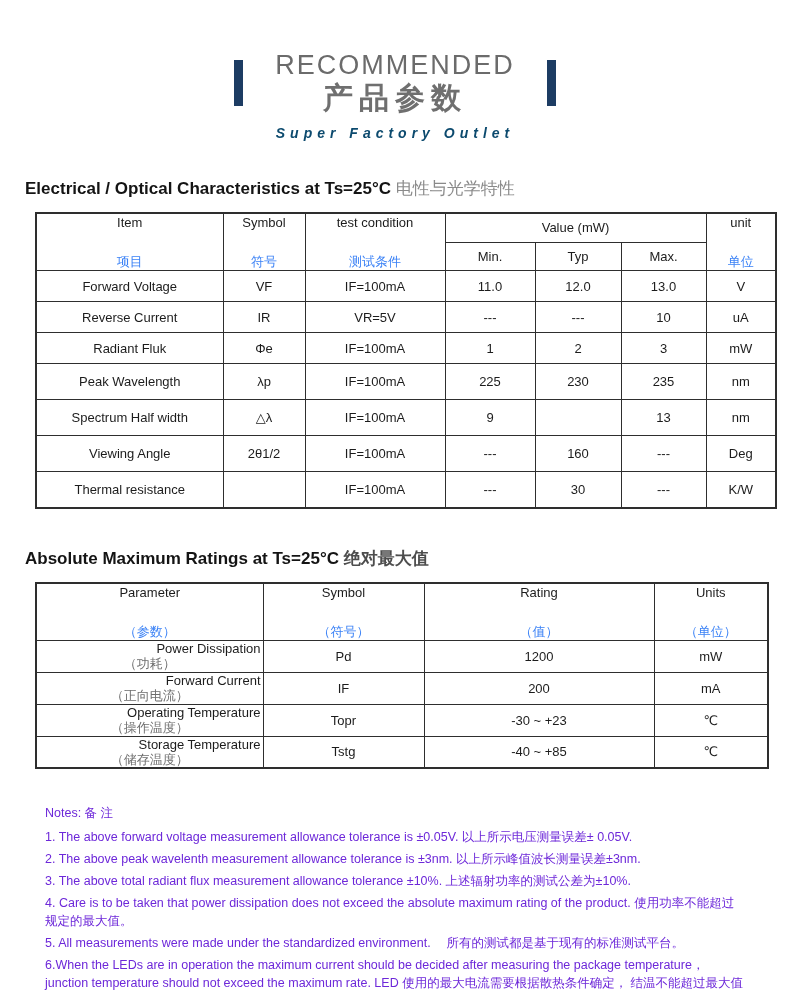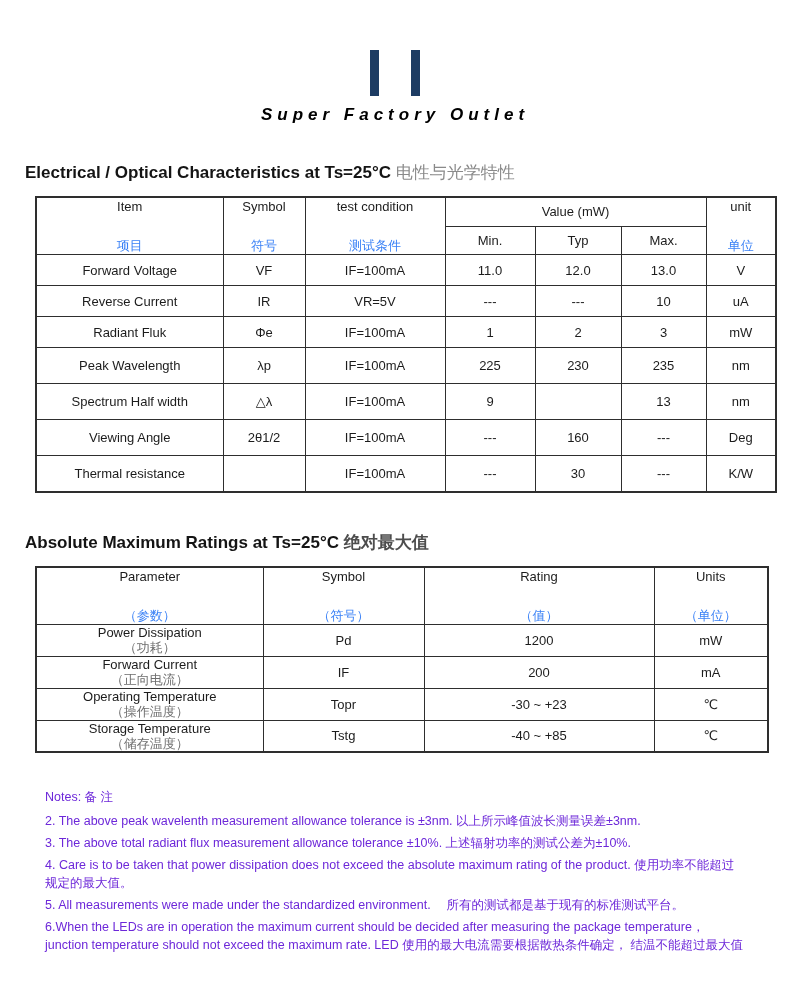--- a/index.html
+++ b/index.html
@@ -10,22 +10,22 @@
     color:#1c1c1c; overflow:hidden; position:relative;
   }
 
   
   .hero { padding-top:50px; text-align:center; }
   .hero-row { display:flex; justify-content:center; align-items:center; gap:32px; }
   .hero-bar { width:9px; height:46px; background:#1d3c63; }
   .hero-text { display:flex; flex-direction:column; align-items:center; }
   .recommended { font-size:27px; color:#6b6b6b; letter-spacing:2px; line-height:30px; }
   .title-cn { font-size:30px; font-weight:bold; color:#6f6f6f; letter-spacing:6px; line-height:36px; }
-  .subtitle { margin-top:9px; font-size:17px; font-weight:bold; font-style:italic;
-              color:#000000; letter-spacing:5px; }
+  .subtitle { margin-top:9px; font-size:14px; font-weight:bold; font-style:italic;
+              color:#0c4a6e; letter-spacing:5px; }
 
   
   .sec-heading { margin:36px 0 0 25px; font-size:17px; font-weight:bold; color:#141414; }
   .sec-heading .cn-light { color:#8a8a8a; font-weight:normal; }
   .sec-heading .cn-dark  { color:#4d4d4d; font-weight:bold; }
   .sec-heading.second { margin-top:38px; }
 
   
   table { border-collapse:collapse; margin:12px 0 0 35px; table-layout:fixed;
           font-size:13px; color:#1c1c1c; }
@@ -35,34 +35,38 @@
            font-weight:normal; padding:0 2px; overflow:hidden; }
   table { border:2px solid #2e2e2e; }
   .hd-en { line-height:17px; }
   .hd-cn { line-height:17px; color:#3b82f6;margin-top:22px; }
   .t1 .h1 th { height:20px; }
   .t1 .h2 th { height:19px; }
   .t1 tr.r31 td { height:31px; }
   .t1 tr.r36 td { height:36px; }
   .t2 th { height:38px; }
   .t2 td { height:32px; }
-  .t2 .en { line-height:15px; }
+  .t2 .en { line-height:15px;text-align:right; }
   .t2 .cn { line-height:15px; color:#6e6e6e; }
 
   
   .notes { margin:36px 45px 0 45px; font-size:12.5px; color:#6d28d9; }
   .notes-label { margin-bottom:6px; }
   .note-line { line-height:18px; margin-bottom:4px; }
 </style>
 </head>
 <body>
 
 <div class="hero">
   <div class="hero-row">
     <span class="hero-bar"></span>
+    <span class="hero-text">
+      <span class="recommended">RECOMMENDED</span>
+      <span class="title-cn">产品参数</span>
+    </span>
     <span class="hero-bar"></span>
   </div>
   <div class="subtitle">Super Factory Outlet</div>
 </div>
 
 <div class="sec-heading">
   <span>Electrical / Optical Characteristics at Ts=25°C</span>
   <span class="cn-light">电性与光学特性</span>
 </div>
 
@@ -236,18 +240,19 @@
       </td>
       <td>Tstg</td>
       <td>-40 ~ +85</td>
       <td>℃</td>
     </tr>
   </tbody>
 </table>
 
 <div class="notes">
   <div class="notes-label">Notes: 备 注</div>
+  <div class="note-line">1. The above forward voltage measurement allowance tolerance is  ±0.05V. 以上所示电压测量误差± 0.05V.</div>
   <div class="note-line">2. The above peak wavelenth measurement allowance tolerance is  ±3nm. 以上所示峰值波长测量误差±3nm.</div>
   <div class="note-line">3. The above total radiant flux measurement allowance tolerance ±10%.  上述辐射功率的测试公差为±10%.</div>
   <div class="note-line">4. Care is to be taken that power dissipation does not exceed the absolute maximum rating of the product.  使用功率不能超过规定的最大值。</div>
   <div class="note-line">5. All measurements were made under the standardized environment.　 所有的测试都是基于现有的标准测试平台。</div>
   <div class="note-line">6.When the LEDs are in operation the maximum current should be decided after measuring the package temperature， junction temperature should not exceed the maximum rate. LED 使用的最大电流需要根据散热条件确定， 结温不能超过最大值</div>
 </div>
 
 </body></html>

